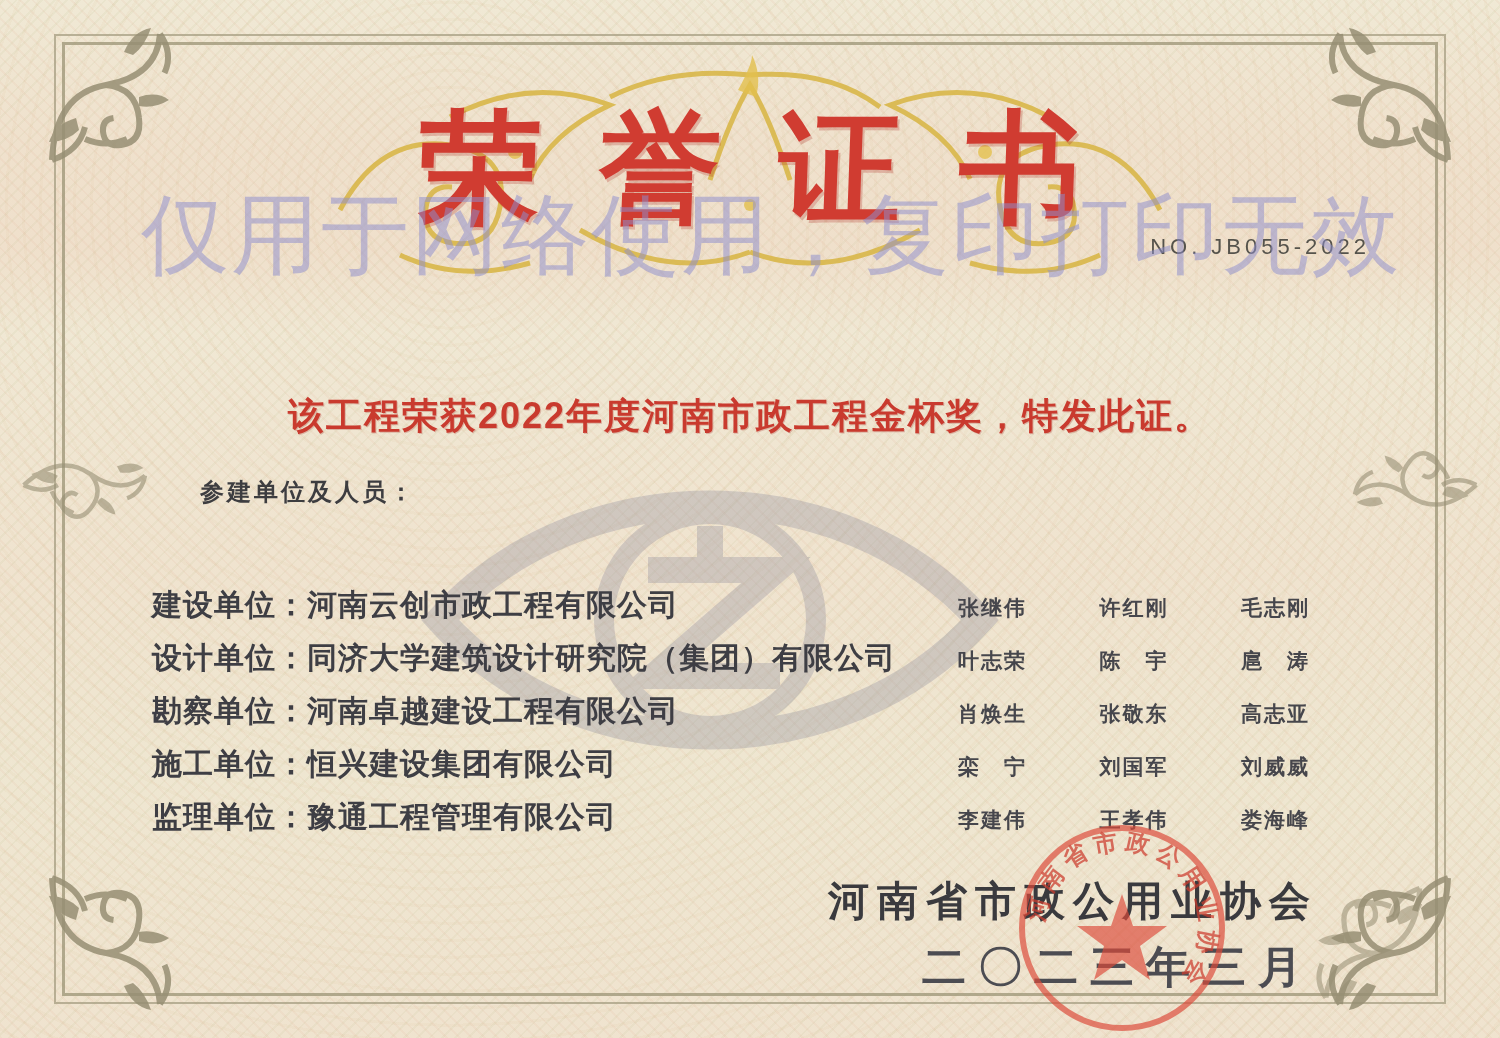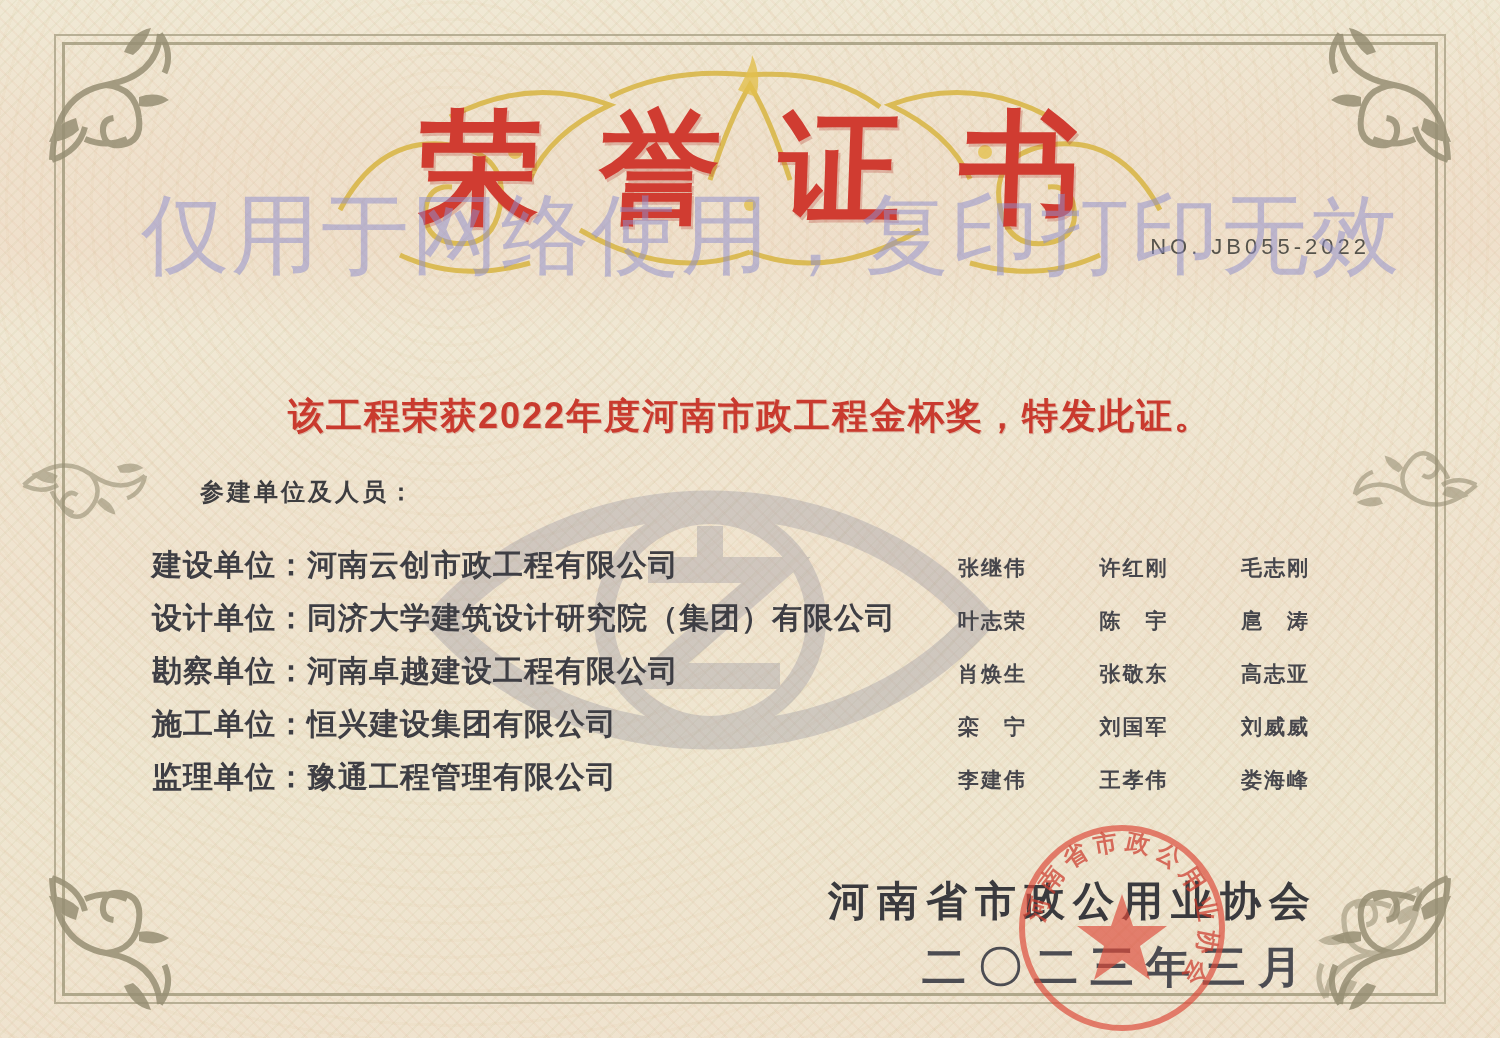--- a/index.html
+++ b/index.html
@@ -65,21 +65,21 @@
     font-size:36px;font-weight:800;color:#c93a2e;
     letter-spacing:2px;white-space:nowrap;
     text-shadow:1px 1px 0 rgba(160,40,30,0.25);
   }
   .participants-heading{
     position:absolute;left:152px;top:476px;z-index:3;
     font-size:24px;font-weight:700;color:#3d3d40;letter-spacing:3px;margin-left:48px;
   }
   .rows{position:absolute;left:152px;right:190px;top:545px;z-index:3;}
   .row{display:flex;align-items:baseline;margin-bottom:21px;height:32px;}
-  .row .left{white-space:nowrap;font-size:30px;font-weight:700;color:#3e3e44;letter-spacing:1px;}
+  .row .left{white-space:nowrap;font-size:30px;font-weight:700;color:#3e3e44;letter-spacing:1px;margin-top:40px;}
   .row .names{margin-left:auto;width:352px;display:flex;justify-content:space-between;}
   .row .names span{font-size:21px;font-weight:600;color:#46464c;letter-spacing:2px;white-space:pre;}
 
   .emblem{position:absolute;left:428px;top:452px;width:564px;height:336px;opacity:0.30;z-index:1;}
 
   .issuer{
     position:absolute;left:828px;top:874px;z-index:3;
     font-size:41px;font-weight:800;color:#3a3a3e;letter-spacing:8px;white-space:nowrap;
   }
   .issue-date{

